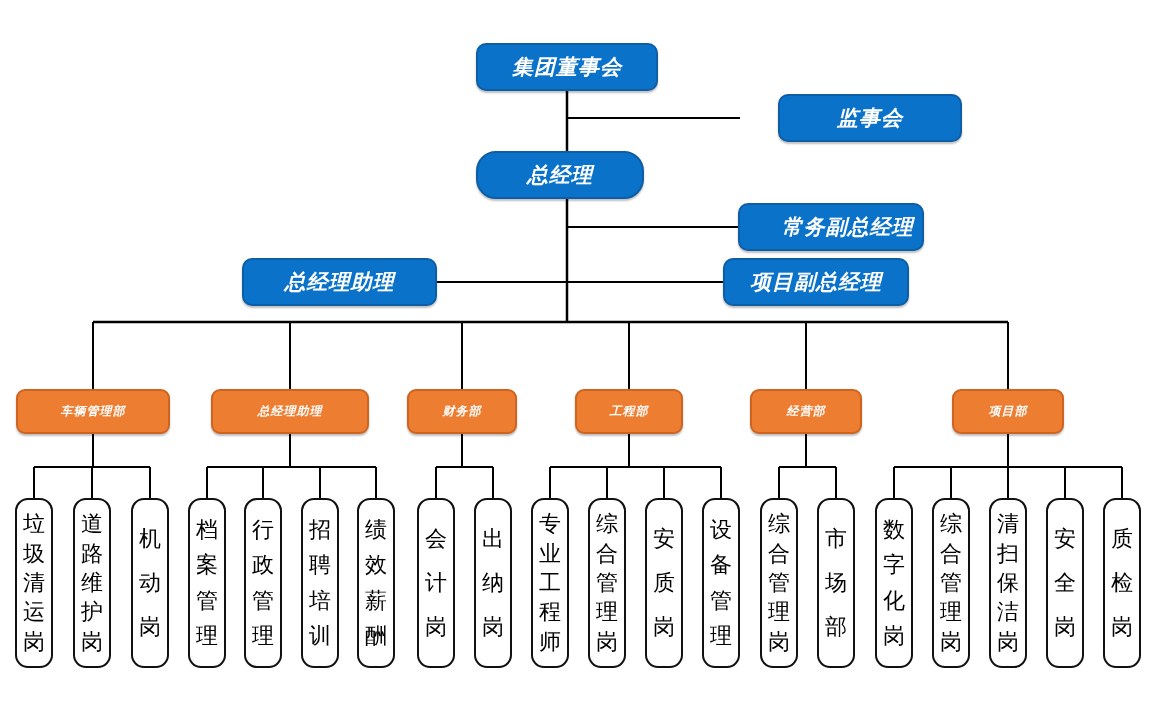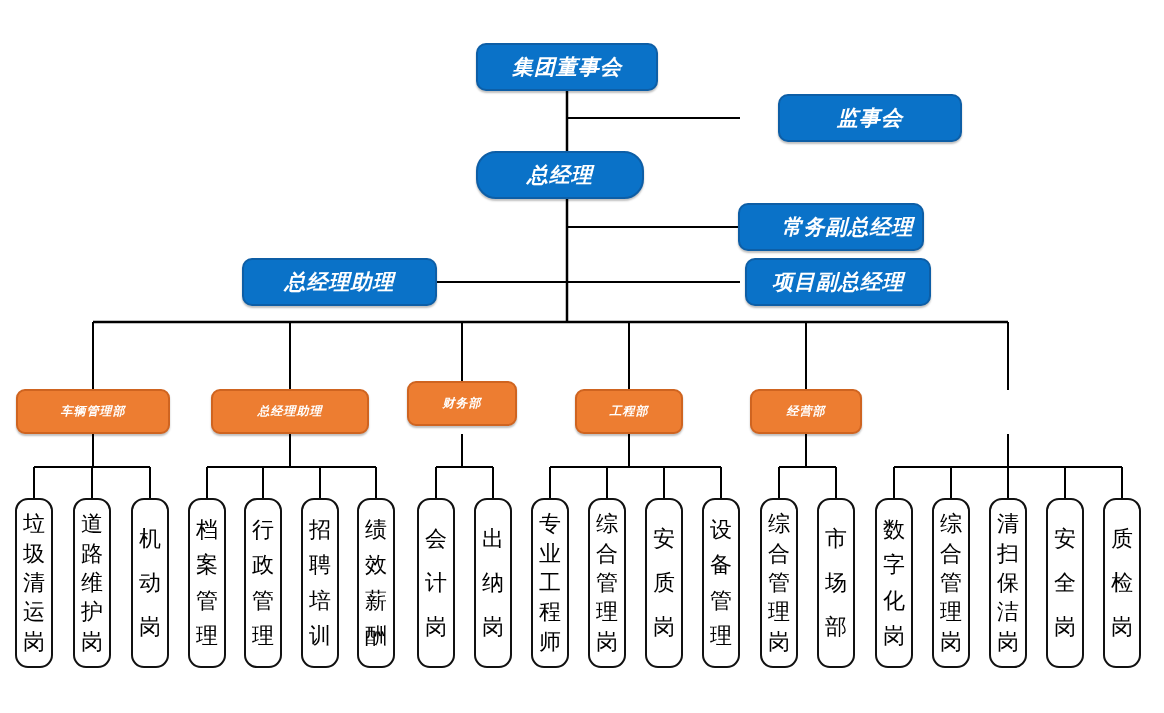--- a/index.html
+++ b/index.html
@@ -135,32 +135,33 @@
   <div class="node blue" style="left:476px; top:43px; width:182px; height:48px;">集团董事会</div>
 
   <div class="node blue" style="left:738px; top:94px; width:184px; height:48px;margin-left:40px;">监事会</div>
 
   <div class="node blue" style="left:476px; top:151px; width:168px; height:48px;border-radius:20px;">总经理</div>
 
   <div class="node blue" style="left:738px; top:203px; width:186px; height:48px;padding-left:33px;">常务副总经理</div>
 
   <div class="node blue" style="left:242px; top:258px; width:195px; height:48px;">总经理助理</div>
 
-  <div class="node blue" style="left:745px; top:258px; width:186px; height:48px;">项目副总经理</div>
+  <div class="node blue" style="left:723px; top:258px; width:186px; height:48px;">项目副总经理</div>
 
   <div class="node orange" style="left:16px; top:389px; width:154px; height:45px;">车辆管理部</div>
 
   <div class="node orange" style="left:211px; top:389px; width:158px; height:45px;">总经理助理</div>
 
-  <div class="node orange" style="left:407px; top:381px; width:110px; height:45px;">财务部</div>
+  <div class="node orange" style="left:407px; top:389px; width:110px; height:45px;">财务部</div>
 
   <div class="node orange" style="left:575px; top:389px; width:108px; height:45px;">工程部</div>
 
   <div class="node orange" style="left:750px; top:389px; width:112px; height:45px;">经营部</div>
 
+  <div class="node orange" style="left:952px; top:389px; width:112px; height:45px;">项目部</div>
 
   <div class="vnode vtext" style="left:15px;">
       <span>垃</span>
       <span>圾</span>
       <span>清</span>
       <span>运</span>
       <span>岗</span>
     </div>
   <div class="vnode vtext" style="left:73px;">
       <span>道</span>

